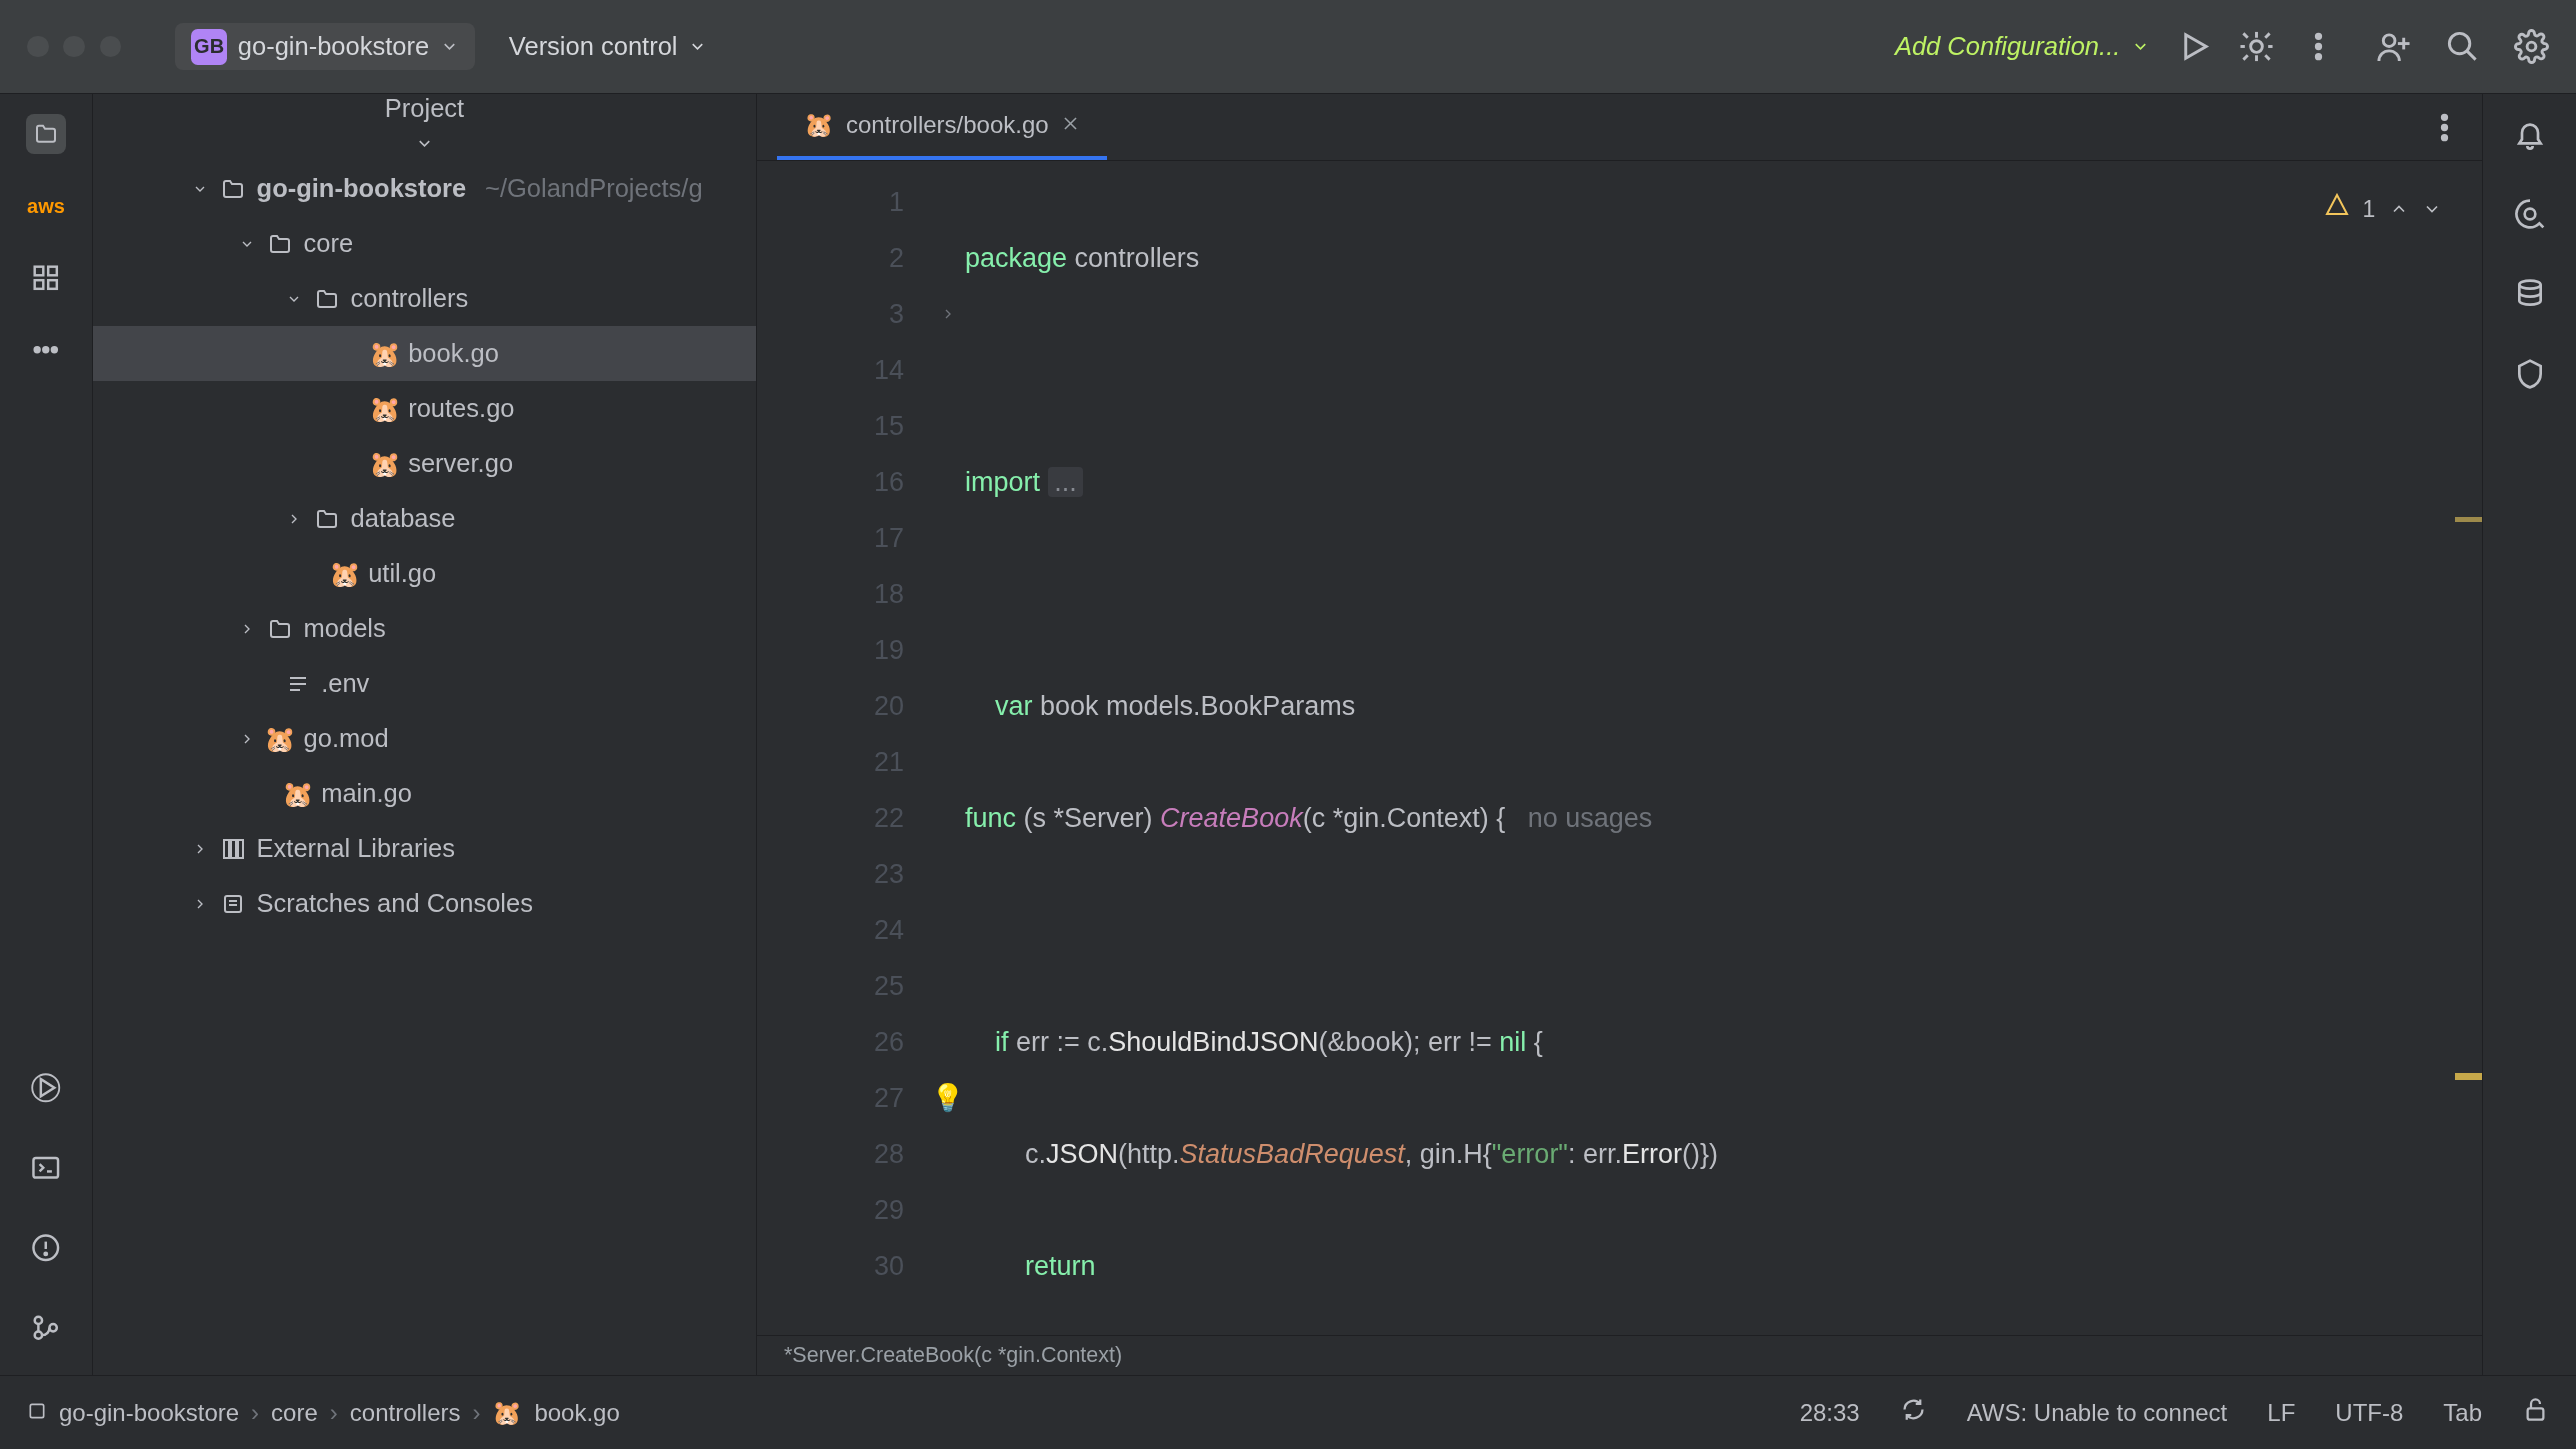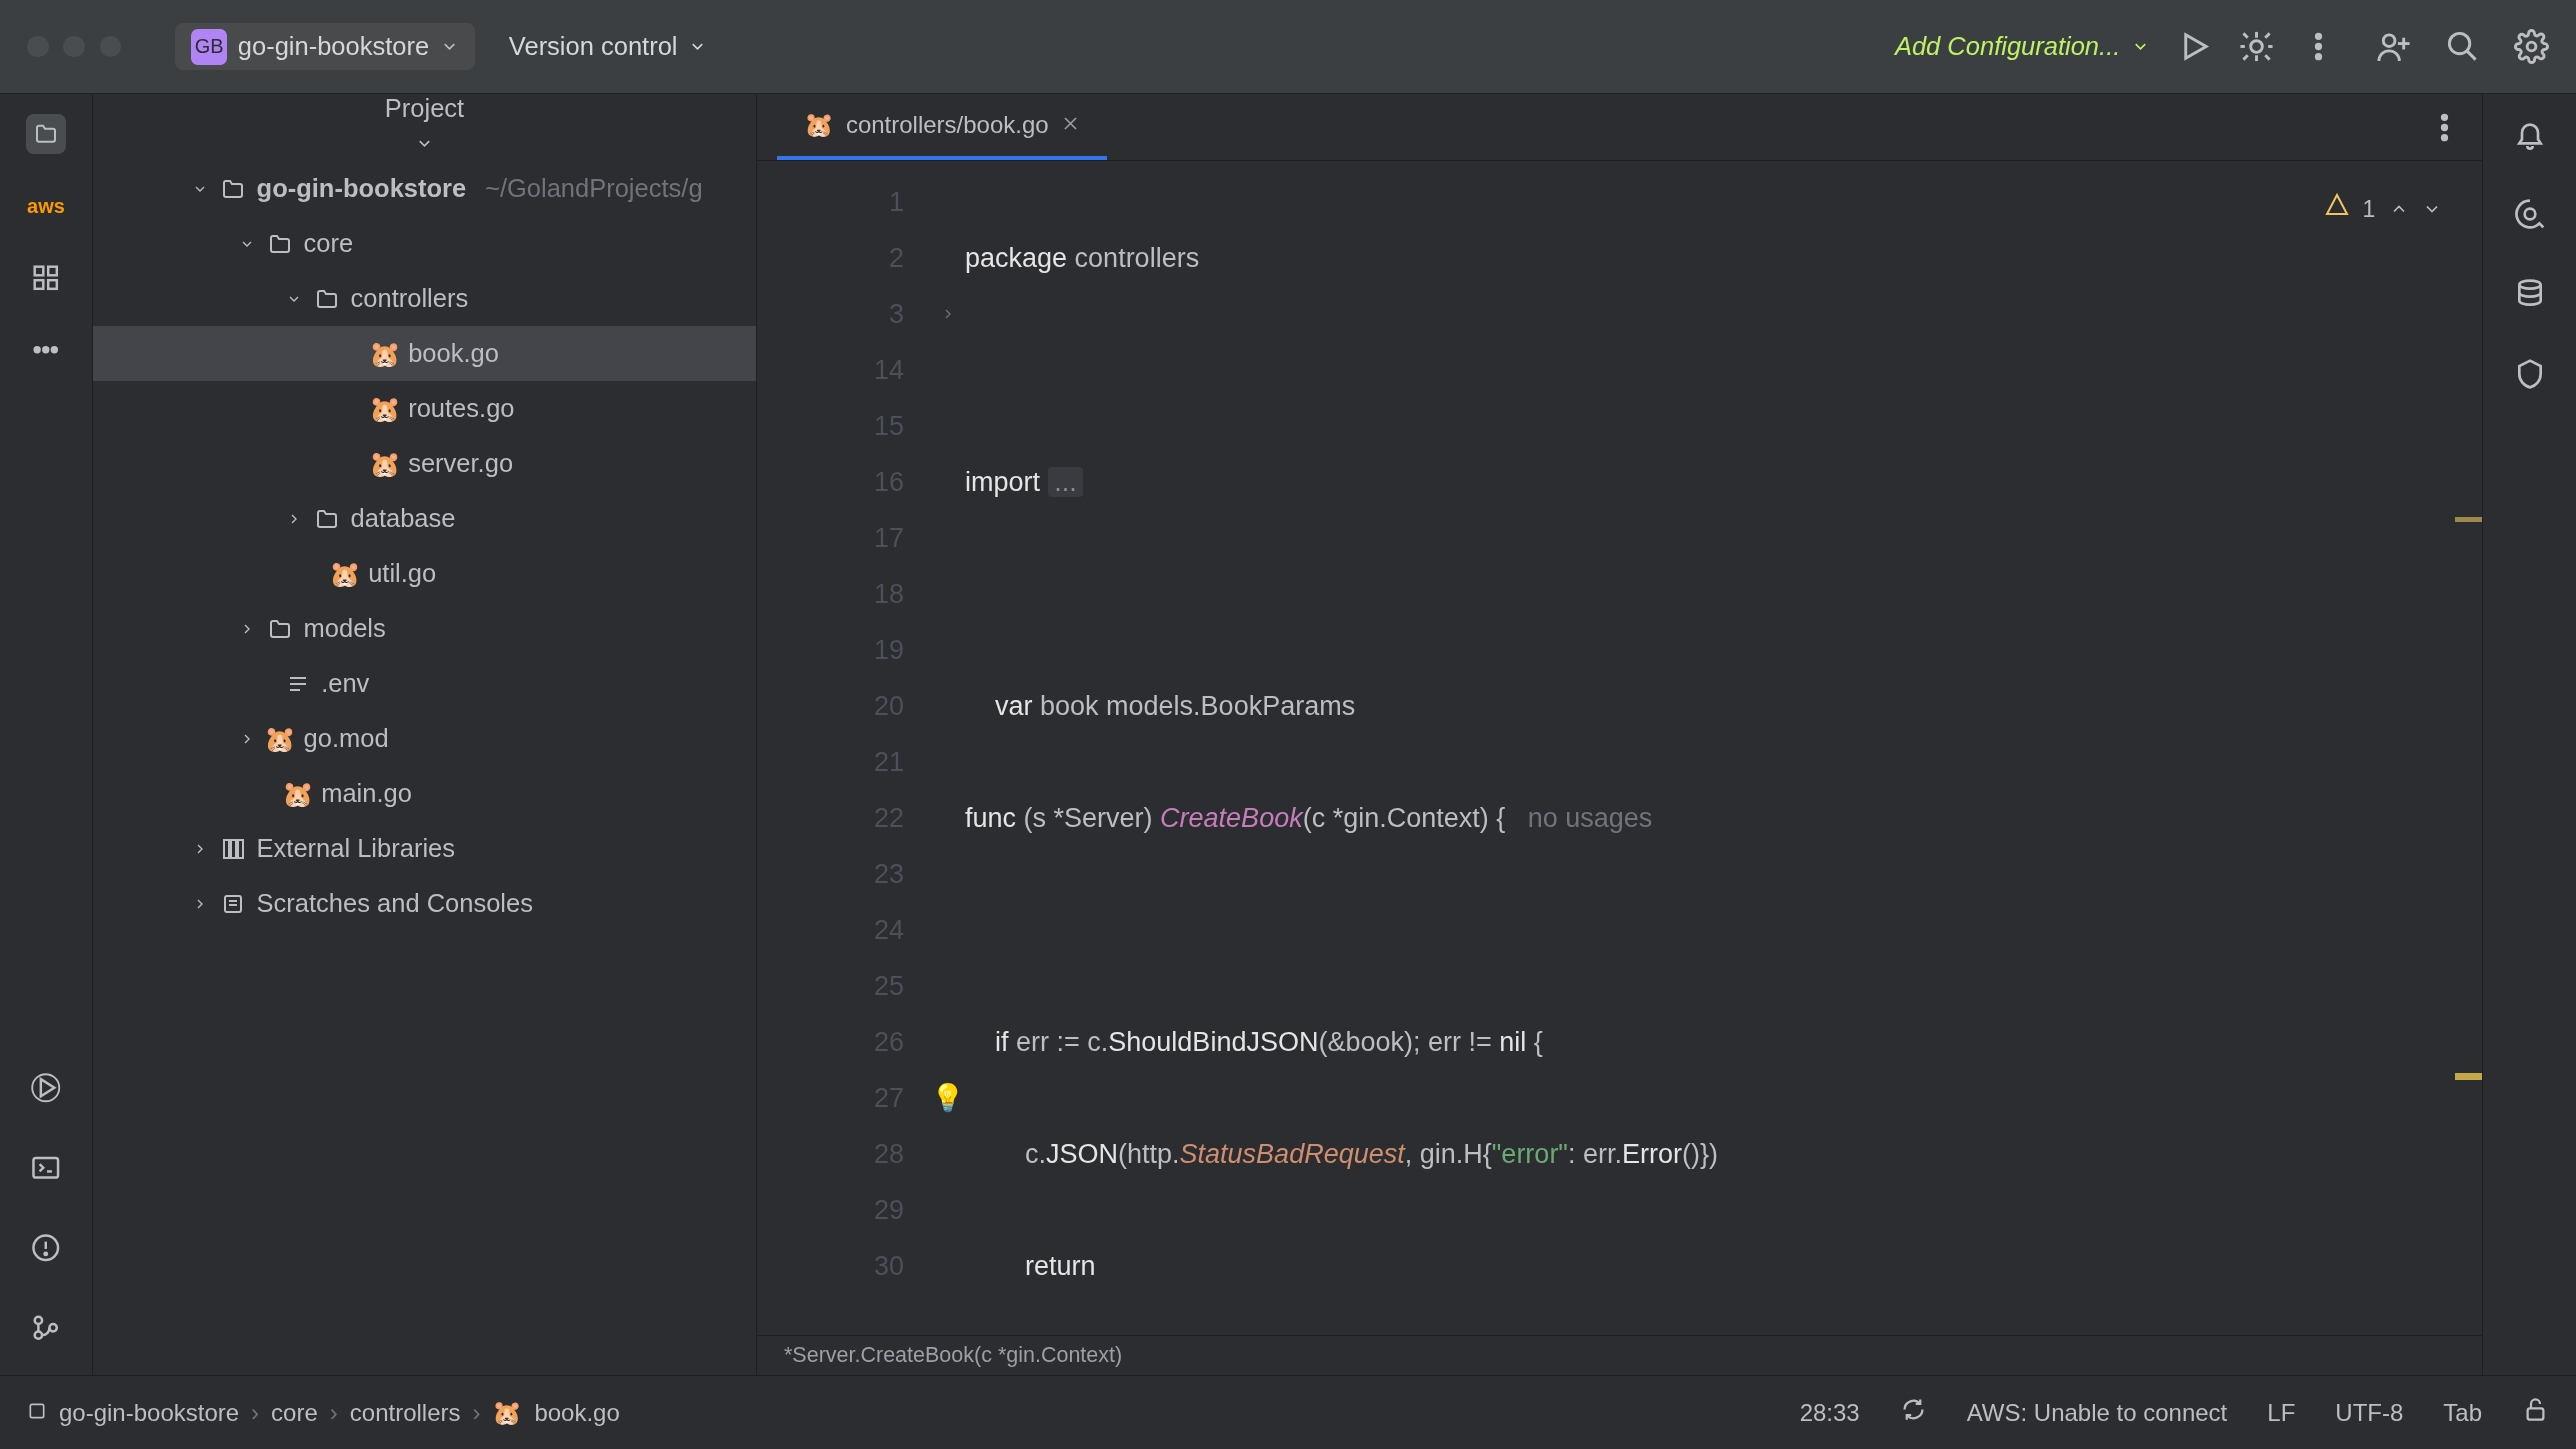--- a/index.html
+++ b/index.html
@@ -4,21 +4,21 @@
 <style>
 * { margin: 0; padding: 0; box-sizing: border-box; font-family: -apple-system, BlinkMacSystemFont, "Segoe UI", sans-serif; }
 body { background: #2b2d30; color: #bcbec4; width: 2576px; height: 1449px; overflow: hidden; transform-origin: top left; }
 .app { display: flex; flex-direction: column; height: 100%; }
 
 
 .titlebar { height: 94px; background: #3c3f41; display: flex; align-items: center; padding: 0 27px; border-bottom: 0.7px solid #1e1f22; }
 .traffic-lights { display: flex; gap: 14.8px; margin-right: 54px; }
 .traffic-light { width: 21.5px; height: 21.5px; border-radius: 50%; background: #4a4d4f; }
 .project-btn { display: flex; align-items: center; gap: 10.7px; background: #484a4c; padding: 5.4px 16px; border-radius: 8px; }
-.project-icon { width: 36px; height: 36px; background: #b084f5; border-radius: 6.7px; display: flex; align-items: center; justify-content: center; color: #2b2d30; font-weight: 400; font-size: 20px; }
+.project-icon { width: 36px; height: 36px; background: #b084f5; border-radius: 6.7px; display: flex; align-items: center; justify-content: center; color: #2b2d30; font-weight: 700; font-size: 20px; }
 .project-name { font-size: 25.5px; color: #d5d7db; }
 .vc-btn { margin-left: 34px; font-size: 25.5px; color: #d5d7db; display: flex; align-items: center; gap: 10.7px; }
 .titlebar-center { flex: 1; display: flex; justify-content: flex-end; align-items: center; gap: 27px; padding-right: 40px;}
 .run-config { font-size: 25.5px; color: #bef264; display:flex; align-items:center; gap:10.7px;font-style:italic; }
 .titlebar-right { display: flex; align-items: center; gap: 34px; }
 .icon-btn svg { width: 35px; height: 35px; }
 .icon-btn { display:flex; cursor:pointer; color: #bcbec4; }
 
 
 .main { flex: 1; display: flex; min-height: 0; }
@@ -48,21 +48,21 @@
 .tab-actions { margin-left:auto; display:flex; align-items:center; padding-right:20px;}
 
 .editor { flex:1; display:flex; font-family: "JetBrains Mono", Menlo, monospace; font-size: 27px; line-height: 56px; min-height:0; position:relative; }
 .gutter { width: 174px; text-align:right; color:#4b5059; padding-right: 27px; padding-top: 13.4px; user-select:none; background:#2b2d30; }
 .gutter .ln { height: 56px; }
 .code { flex:1; padding-top:13.4px; white-space:pre; overflow:hidden; }
 .code .line { height: 56px; }
 .fold-gutter { width:34px; padding-top:13.4px; }
 .fold-gutter .fold { height:56px; display:flex; align-items:center; justify-content:center; color:#6f737a;}
 
-.kw { color:#e5e5e5; }
+.kw { color:#86efac; }
 .fn { color:#c77dbb; font-style:italic; }
 .prop { color:#cf8e6d; font-style: italic; }
 .str { color:#6aab73; }
 .pkg { color:#bcbec4; }
 .call { color:#e5e5e5; }
 .hint-usage { color:#6f737a; }
 .folded { background:#393b40; color:#868a91; padding:0 6.7px; border-radius:4px; }
 .inspections { position:absolute; top:20px; right:40px; display:flex; align-items:center; gap:13.4px; font-size:23px; color:#bcbec4; }
 .warn-icon { color:#f2c55c; }
 .minimap-warn { position:absolute; right:0; top:356px; width:27px; height:5.4px; background:#9d8a4b; }

